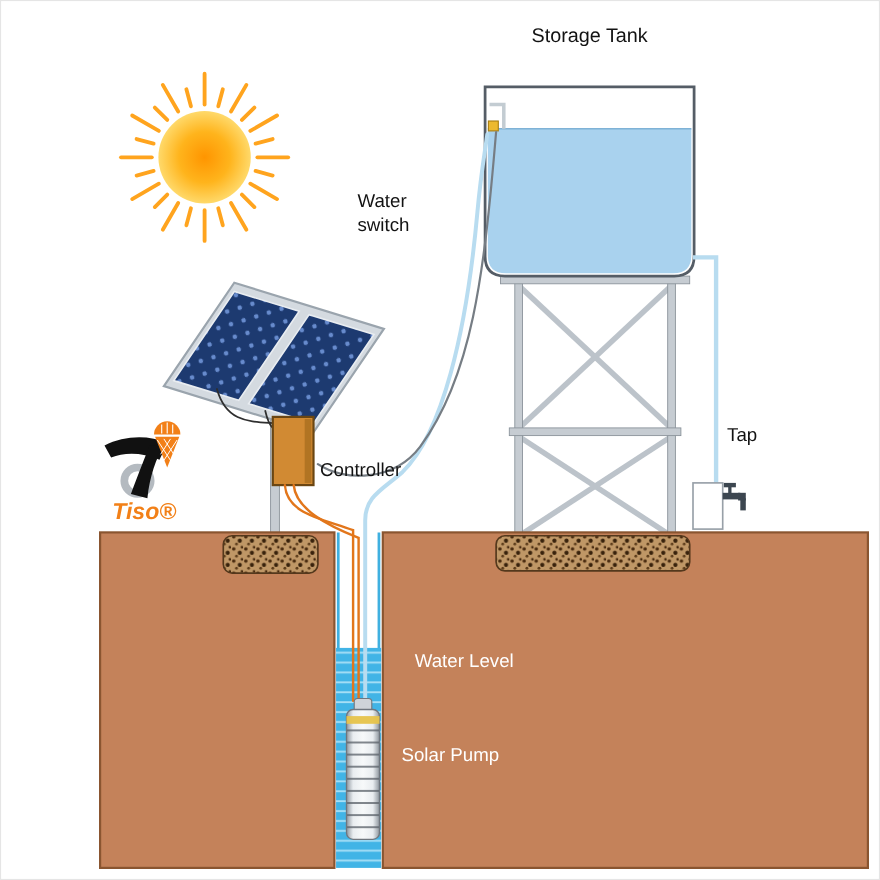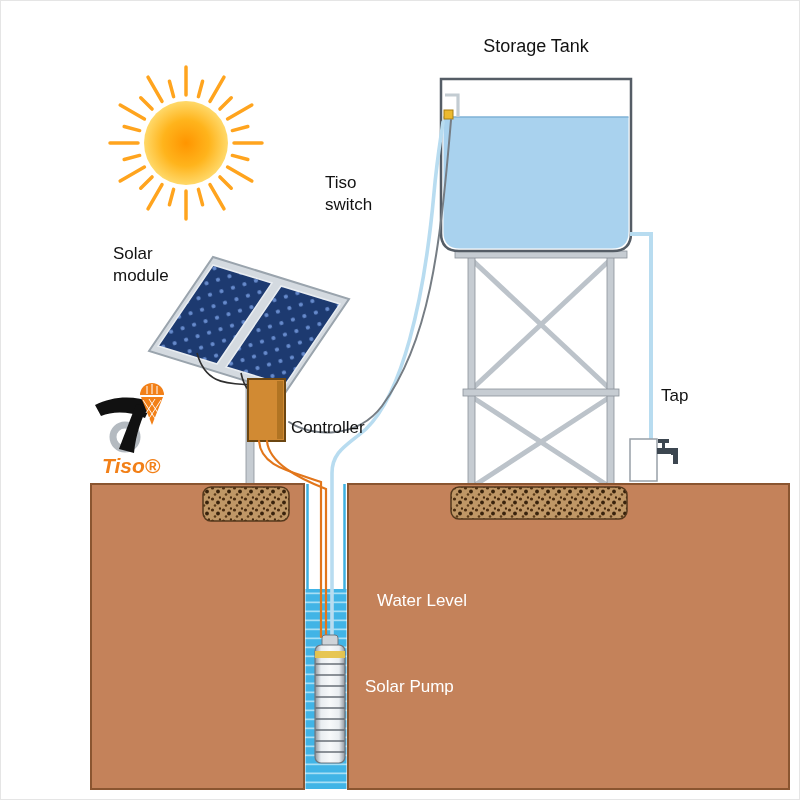--- a/index.html
+++ b/index.html
@@ -4,21 +4,21 @@
 <style>
   html,body{margin:0;padding:0;background:#fff;}
   .stage{
     position:relative;width:800px;height:800px;background:#ffffff;
     overflow:hidden;border:1px solid #e5e5e5;box-sizing:border-box;
     font-family:"Liberation Sans",sans-serif;
   }
   .stage svg{position:absolute;left:0;top:0;}
   .label{position:absolute;color:#121212;font-size:17px;line-height:1.28;}
   .label.white{color:#ffffff;}
-  #lbl-storage{left:440px;top:34px;width:190px;text-align:center;font-size:18px;}
+  #lbl-storage{left:440px;top:20px;width:190px;text-align:center;font-size:18px;}
   #lbl-float{left:324px;top:171px;width:62px;}
   #lbl-solar-module{left:112px;top:242px;width:74px;}
   #lbl-controller{left:290px;top:416px;}
   #lbl-tap{left:660px;top:384px;}
   #lbl-water-level{left:376px;top:589px;white-space:nowrap;}
   #lbl-solar-pump{left:364px;top:675px;white-space:nowrap;}
   #lbl-brand{left:101px;top:452px;font-size:21px;font-weight:bold;font-style:italic;color:#f28018;}
 </style>
 </head>
 <body>
@@ -187,21 +187,20 @@
     <g stroke="#ffffff" stroke-width="0.9">
       <line x1="142" y1="399" x2="155" y2="419"></line>
       <line x1="148" y1="398" x2="157" y2="412"></line>
       <line x1="160" y1="399" x2="147" y2="419"></line>
       <line x1="154" y1="398" x2="145" y2="412"></line>
     </g>
   </g>
 </svg>
 
   <div id="lbl-storage" class="label">Storage Tank</div>
-  <div id="lbl-float" class="label">Tiso switch</div>
-  <div id="lbl-solar-module" class="label">Solar module</div>
+  <div id="lbl-float" class="label">Water switch</div>
   <div id="lbl-controller" class="label">Controller</div>
   <div id="lbl-tap" class="label">Tap</div>
   <div id="lbl-water-level" class="label white">Water Level</div>
   <div id="lbl-solar-pump" class="label white">Solar Pump</div>
   <div id="lbl-brand" class="label">Tiso®</div>
 
 </div>
 
 </body></html>

